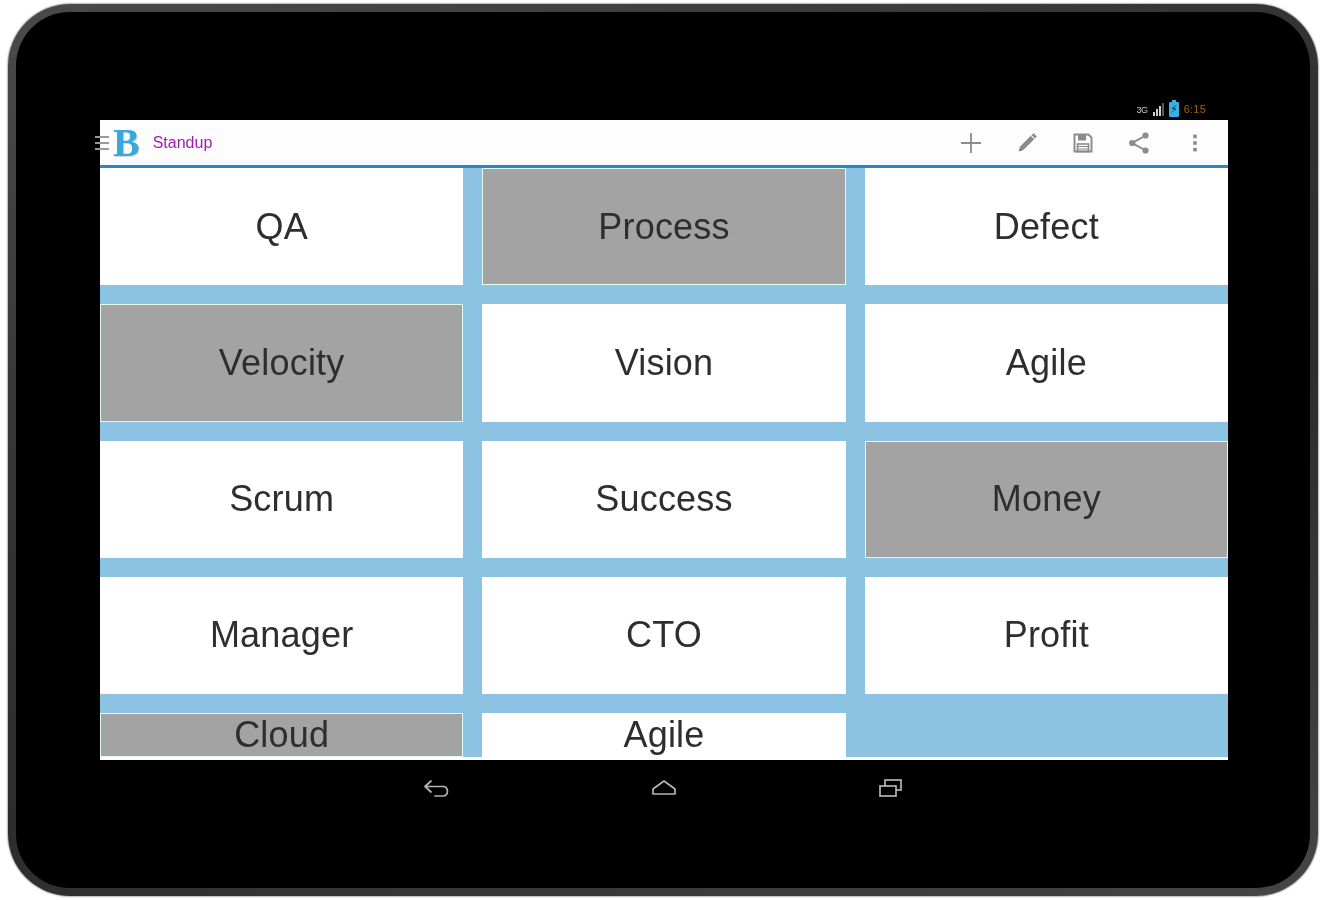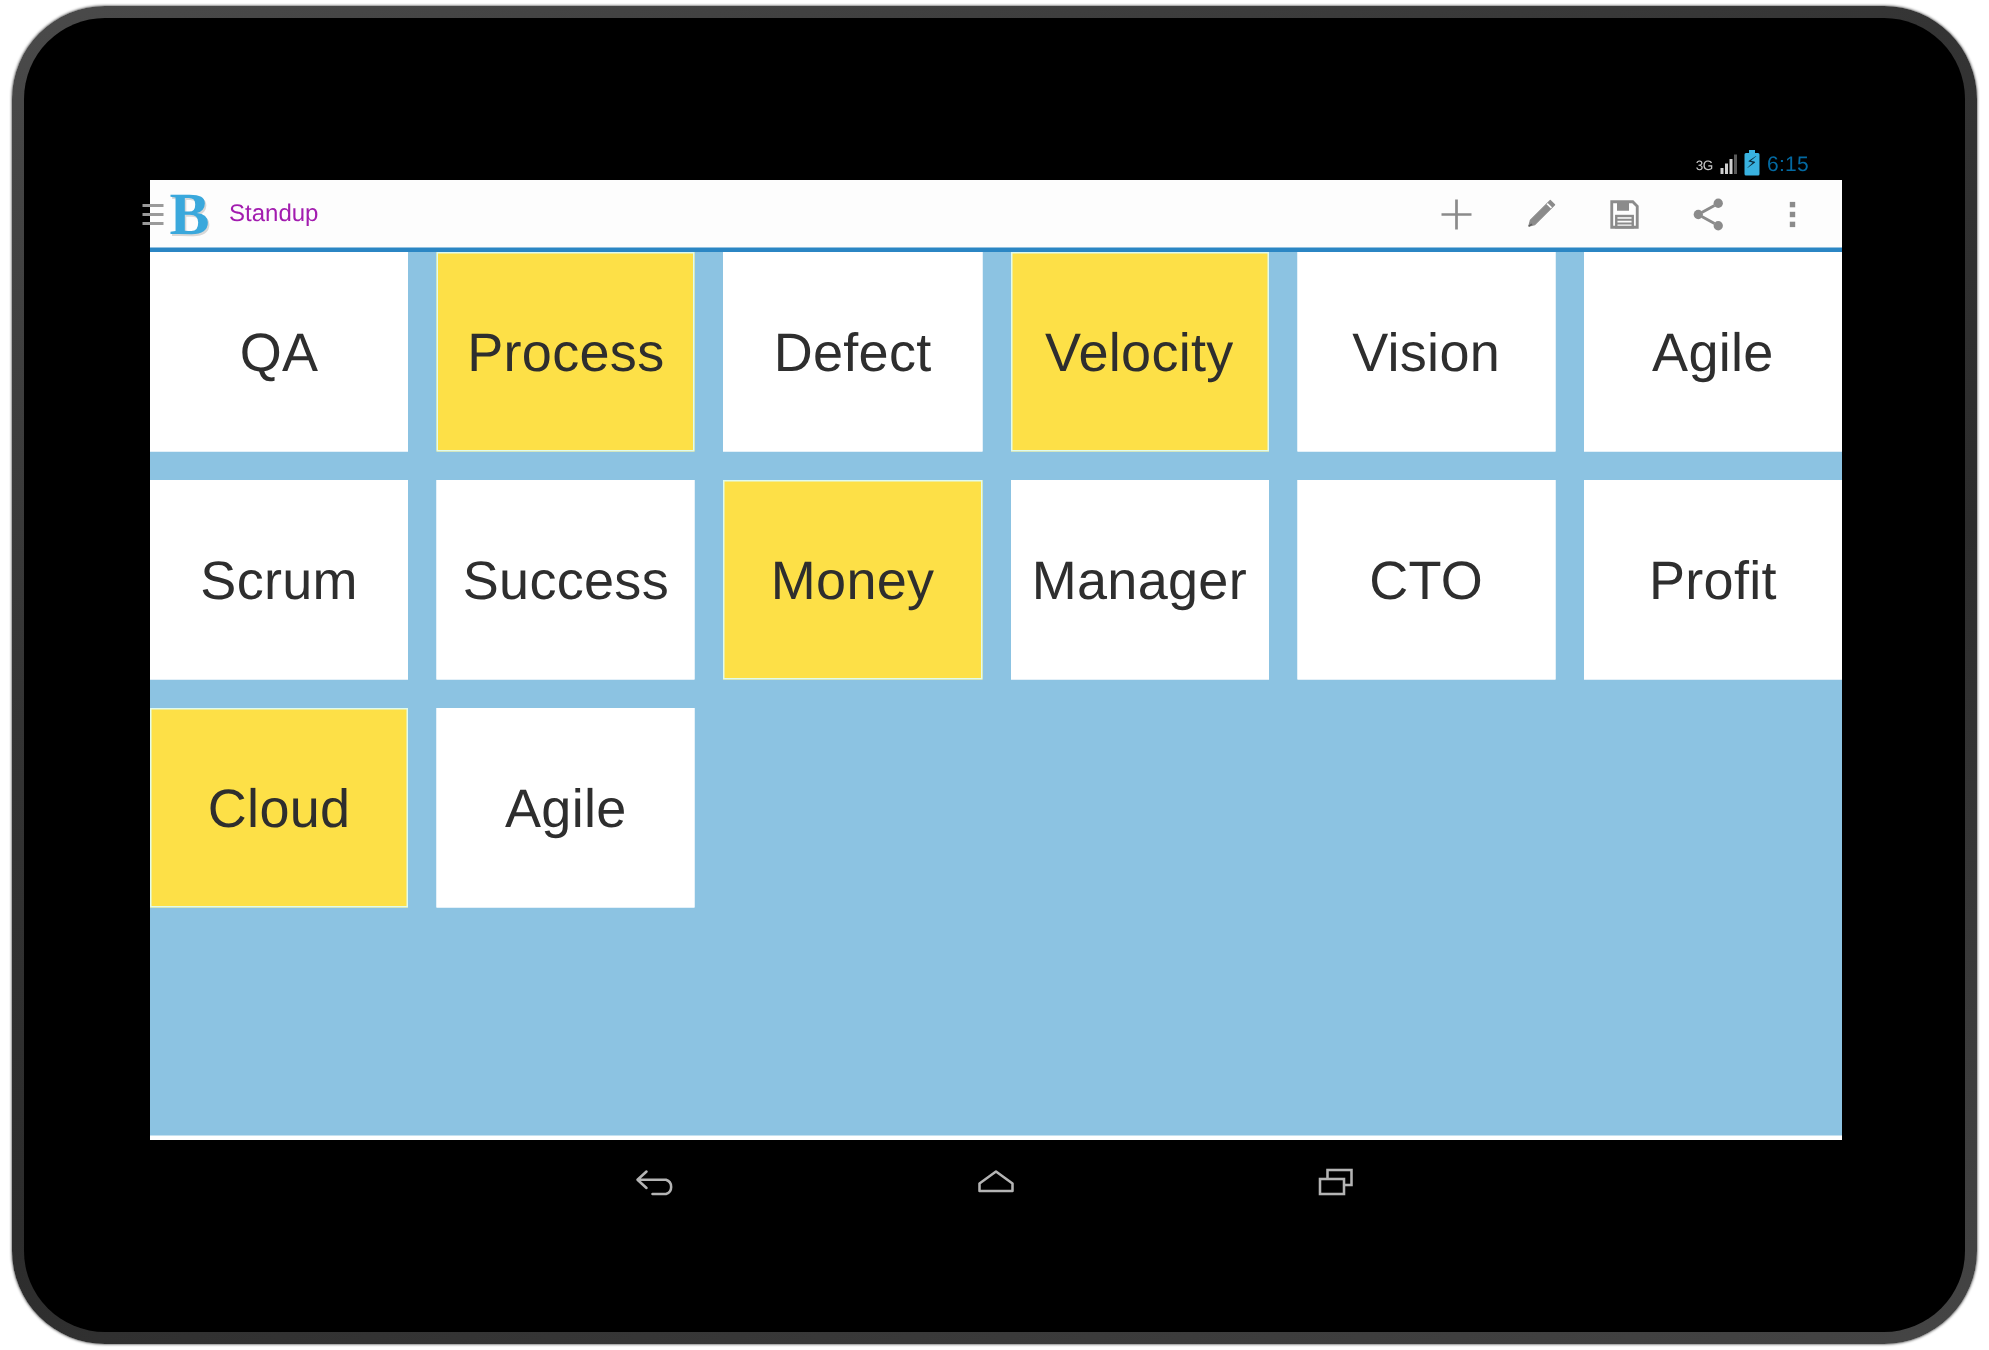--- a/index.html
+++ b/index.html
@@ -86,22 +86,22 @@
   .battery .bolt {
     position: absolute;
     inset: 0;
     color: #0b2c3c;
     font-size: 11px;
     line-height: 12px;
     text-align: center;
     font-weight: bold;
   }
   #status-clock {
-    font-size: 14px;
-    color: #0369a1;
+    font-size: 11px;
+    color: #a16207;
     line-height: 1;
     letter-spacing: 0.2px;
   }
 
   
   #app-window {
     position: absolute;
     left: 100px;
     top: 120px;
     width: 1128px;
@@ -153,38 +153,38 @@
   .act-btn {
     width: 34px; height: 34px;
     display: flex; align-items: center; justify-content: center;
     color: #8b8b8b;
   }
   .act-btn svg { display: block; }
 
   
   #word-grid {
     display: grid;
-    grid-template-columns: repeat(6, 1fr);
+    grid-template-columns: repeat(3, 1fr);
     grid-template-rows: repeat(4, 1fr);
     height: calc(640px - 51px);
     background: #8cc3e2;
     gap: 19px;
     padding: 0;
   }
   .grid-cell {
     background: #ffffff;
     display: flex;
     align-items: center;
     justify-content: center;
     font-size: 36px;
     color: #2e2e2e;
     letter-spacing: 0.2px;
     border: 1px solid #ffffff;
   }
-  .grid-cell.selected { background: #fde047; border-color: #e1fbec; }
+  .grid-cell.selected { background: #a3a3a3; border-color: #e1fbec; }
 
   
   #nav-bar {
     position: absolute;
     left: 100px;
     top: 760px;
     width: 1128px;
     height: 56px;
     background: #000000;
     display: flex;

